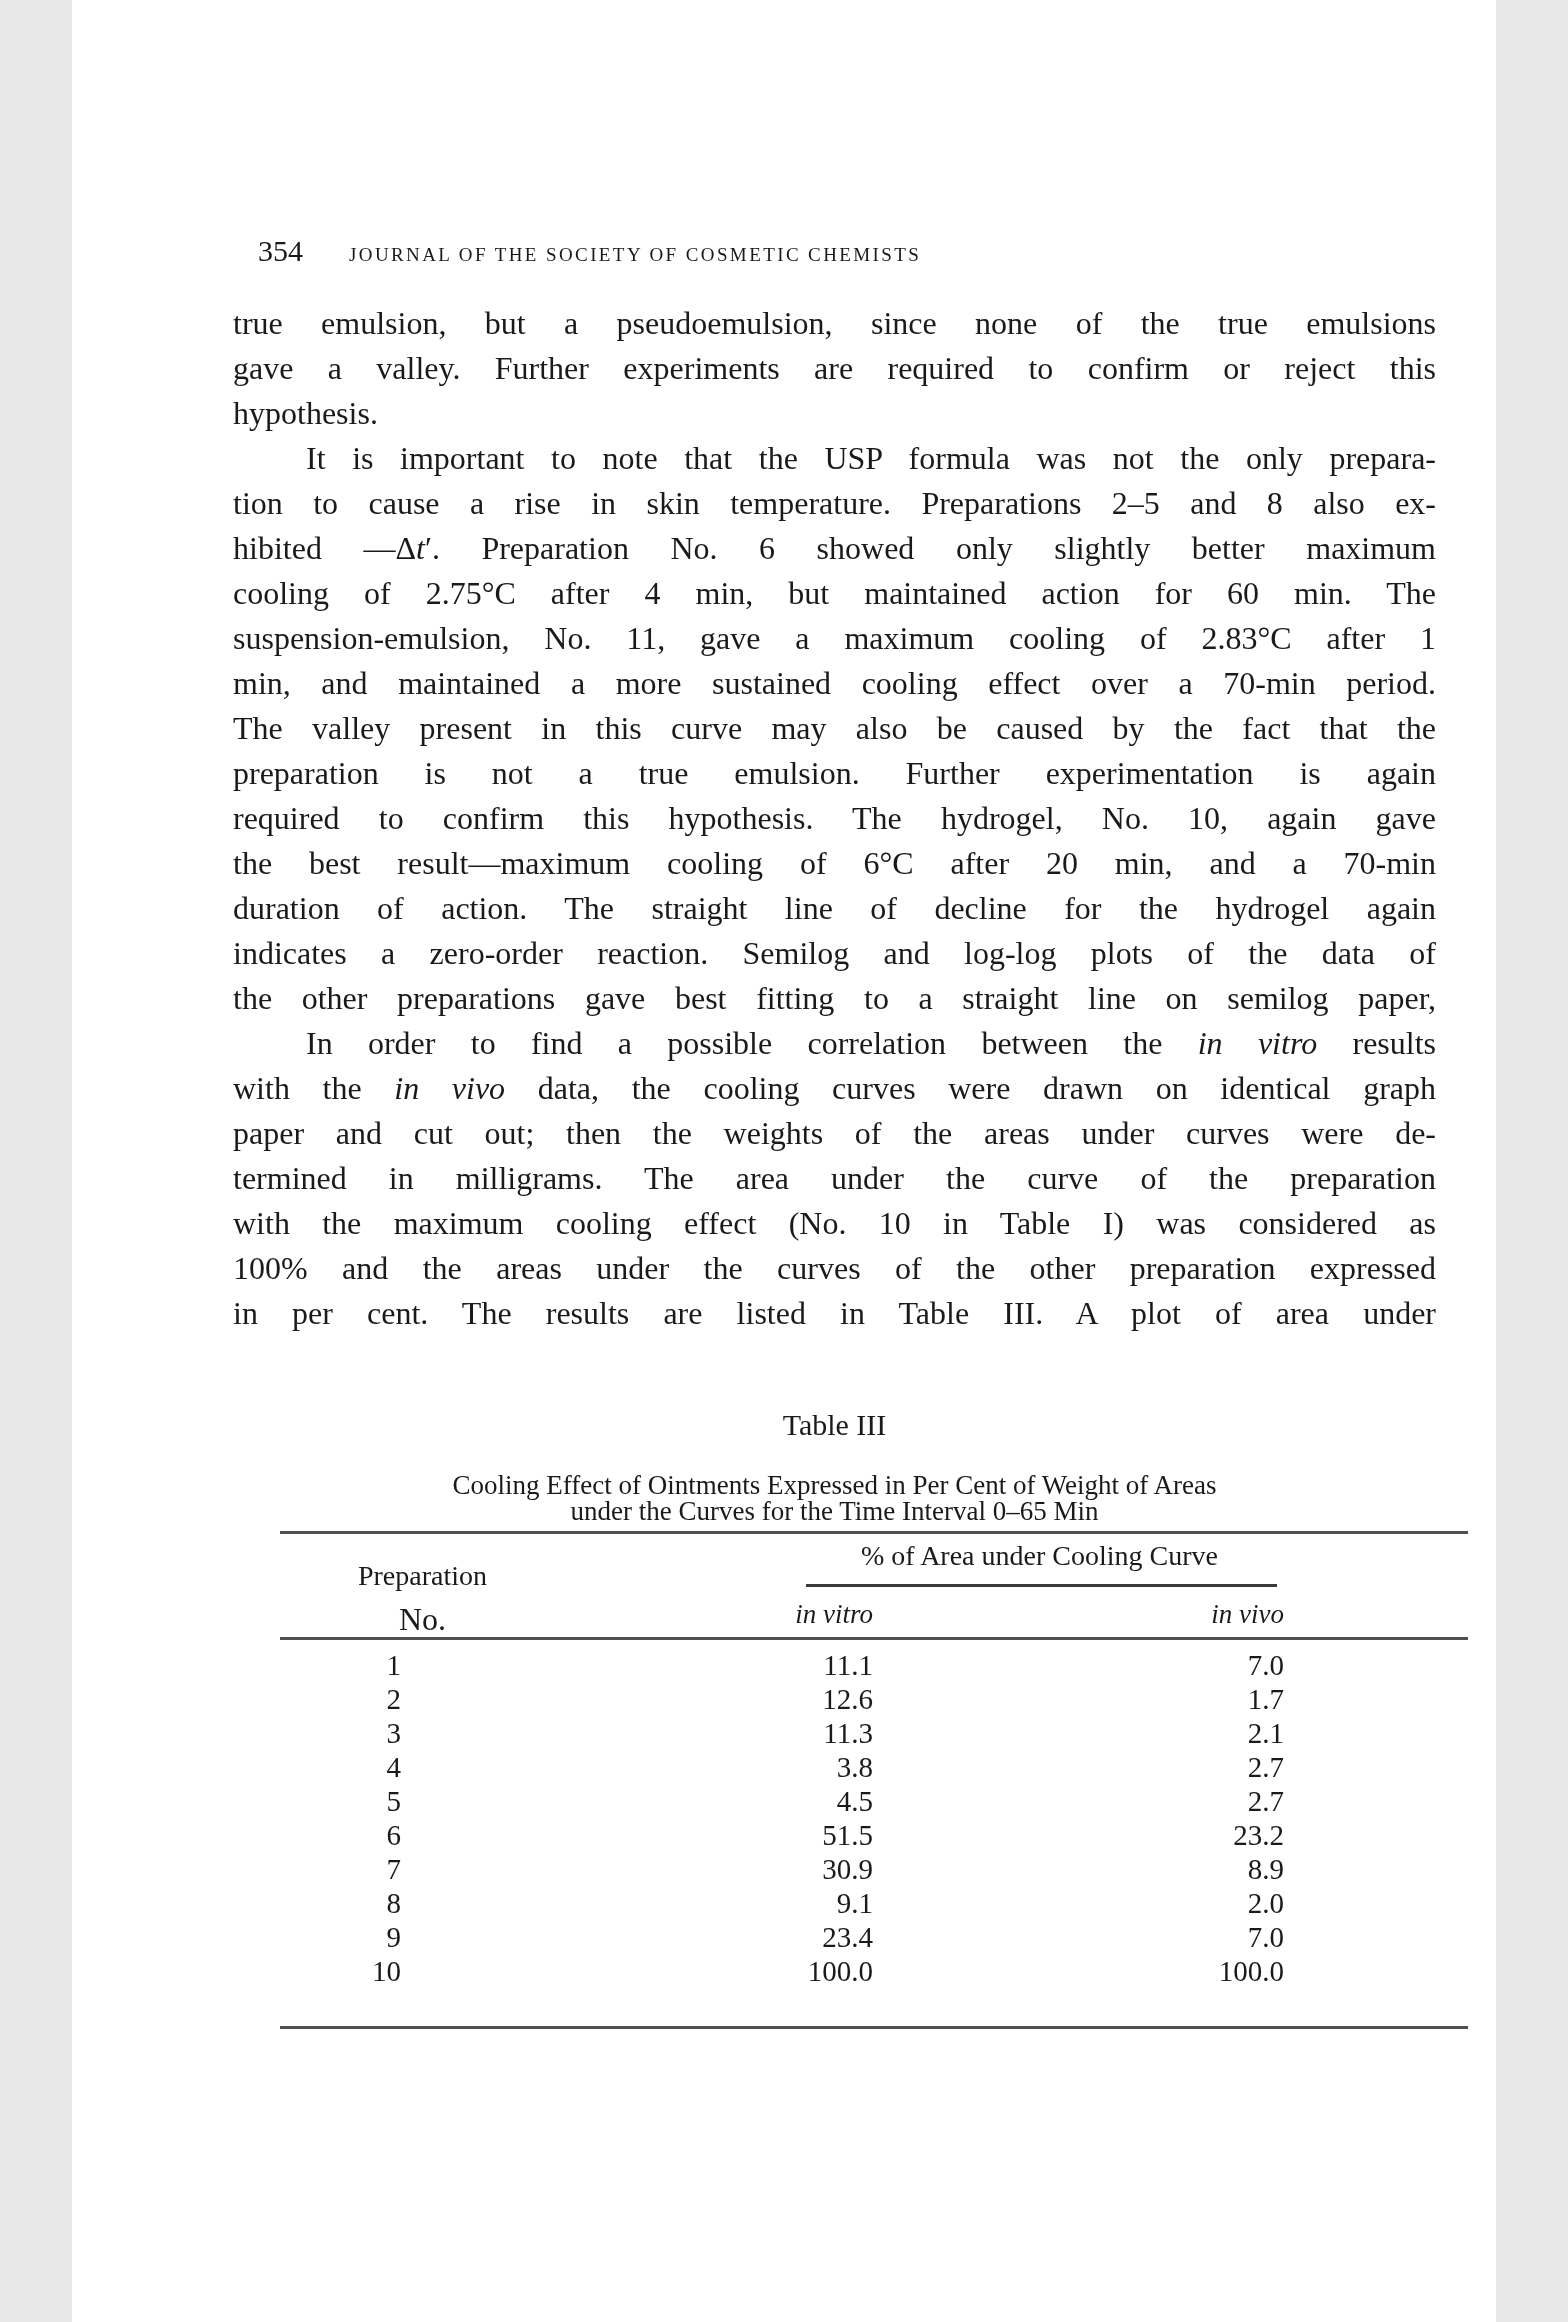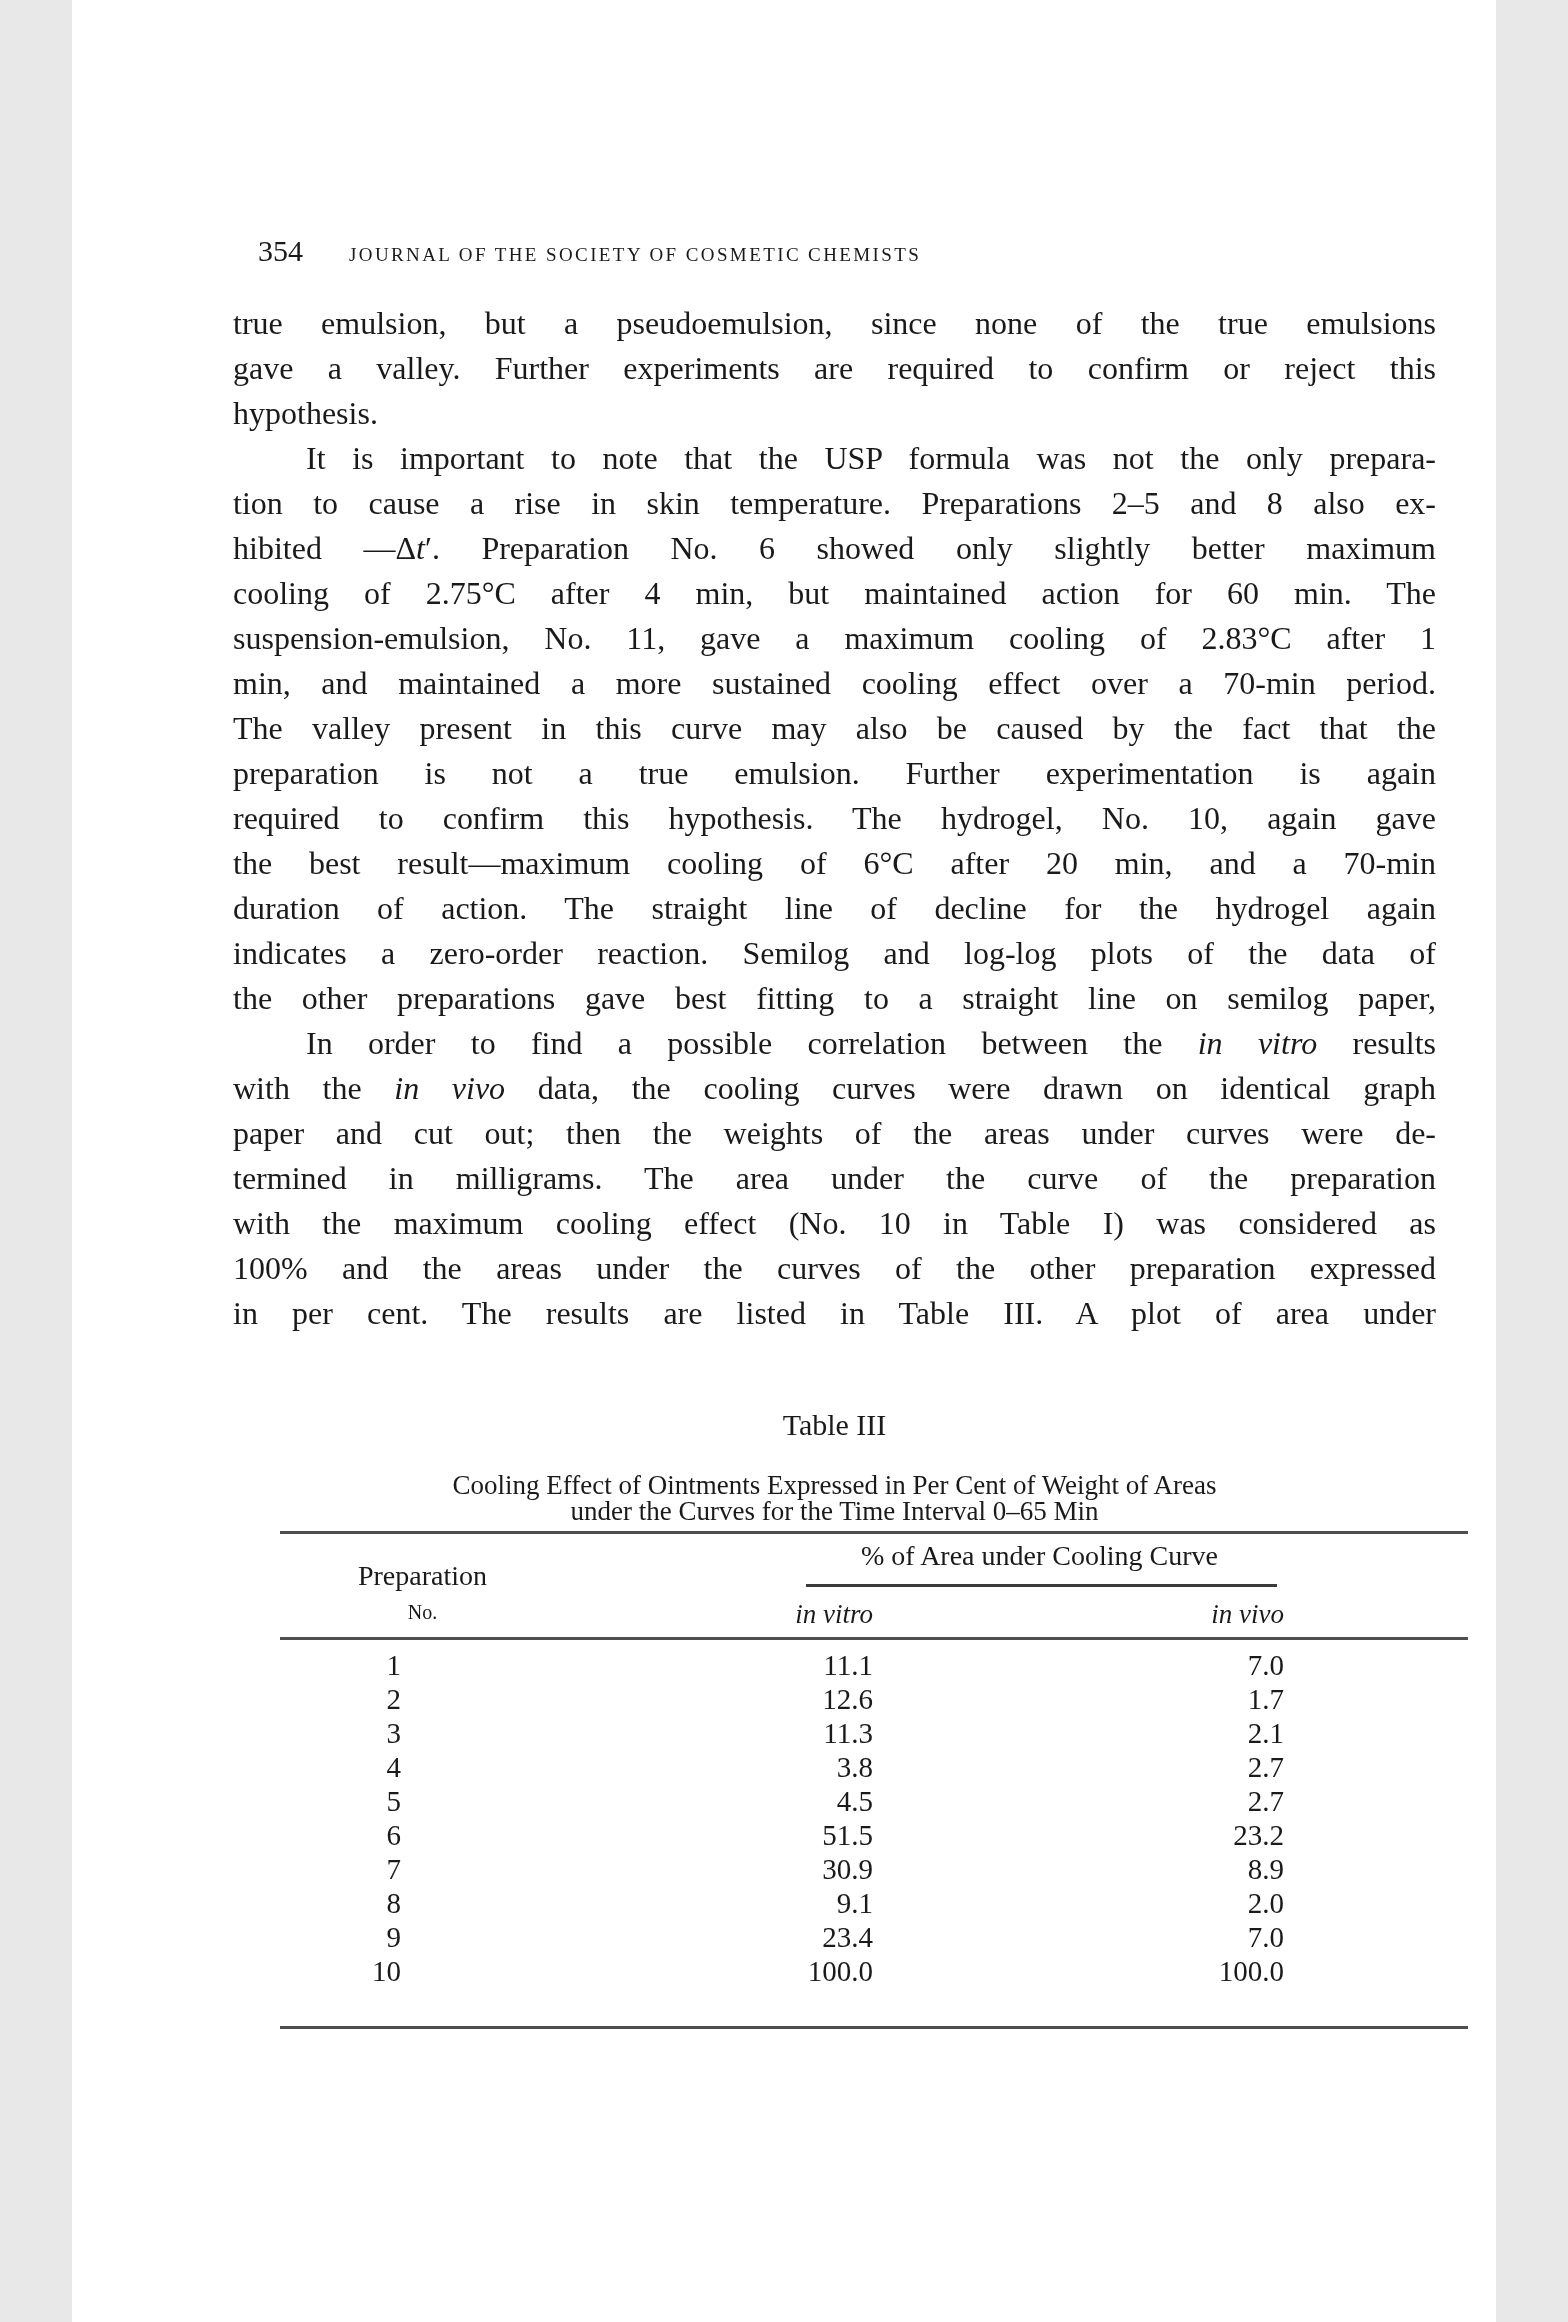--- a/index.html
+++ b/index.html
@@ -28,21 +28,21 @@
   .cap2{top:1496px;}
   
   .table-area{position:absolute;left:208px;top:1526px;width:1188px;height:512px;}
   .rule{position:absolute;left:0;width:1188px;height:2.9px;background:var(--rule,#4f4f4f);}
   .rule.top{top:4.8px;}
   .rule.mid{top:111px;}
   .rule.bot{top:500px;}
   .grp-hdr{position:absolute;left:349px;top:13.5px;width:821px;text-align:center;font-size:28px;}
   .grp-rule{position:absolute;left:526px;top:58px;width:471px;height:2.9px;background:#3a3a3a;}
   .colA-h1{position:absolute;left:22px;top:34px;width:241px;text-align:center;font-size:28px;}
-  .colA-h2{position:absolute;left:22px;top:75px;width:241px;text-align:center;font-size:20px;}
+  .colA-h2{position:absolute;left:22px;top:75px;width:241px;text-align:center;font-size:32px;}
   .sub-h{position:absolute;top:73px;width:241px;text-align:right;font-style:italic;font-size:27px;}
   .sub-h.vitro{left:352px;}
   .sub-h.vivo{left:763px;}
   .rows{position:absolute;left:0;top:122px;width:1188px;}
   .trow{position:relative;height:34px;font-size:29px;line-height:34px;}
   .trow span{position:absolute;top:0;text-align:right;display:block;}
   .cA{left:0;width:121px;}
   .cB{left:352px;width:241px;}
   .cC{left:763px;width:241px;}
 </style>

